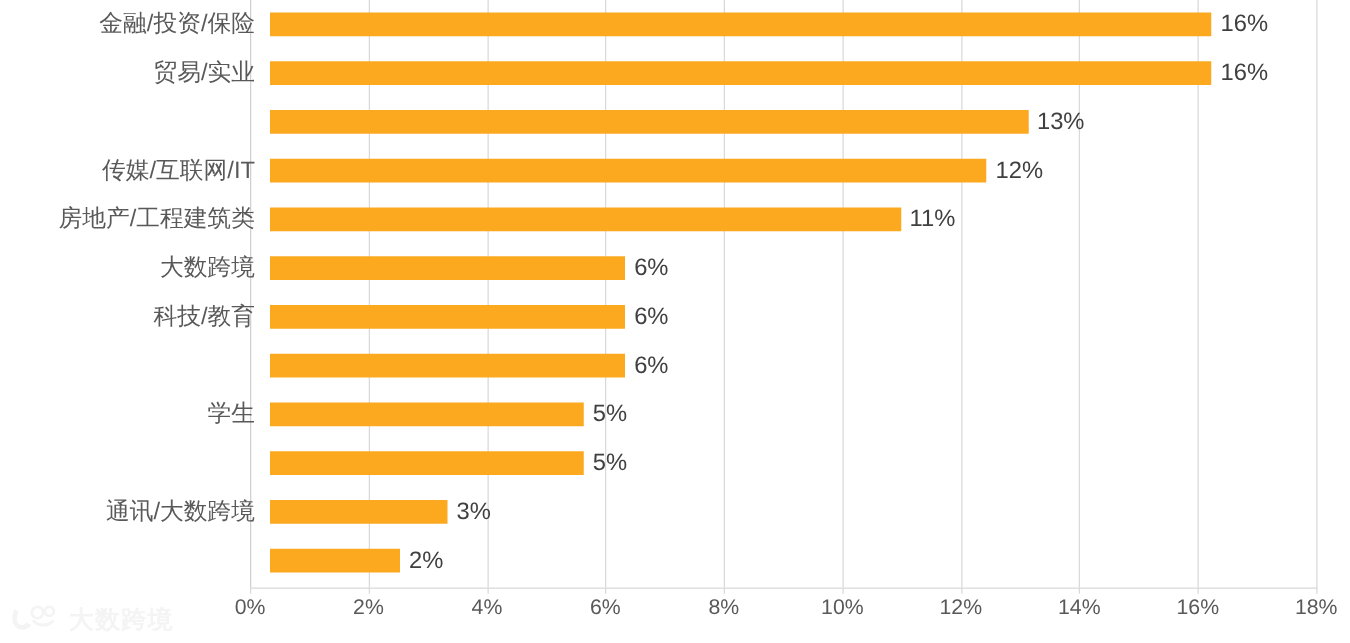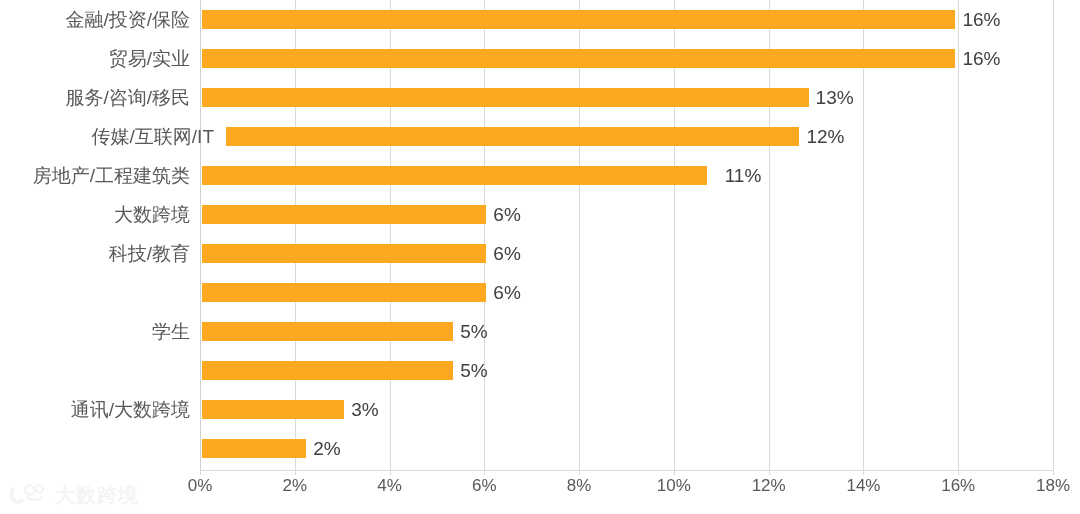--- a/index.html
+++ b/index.html
@@ -57,21 +57,21 @@
     position: absolute;
     top: 470px;
     width: 1px;
     height: 5px;
     background: #d9d9d9;
   }
 
   
   .row {
     position: absolute;
-    left: 2px;
+    left: 16px;
     width: 980px;
     height: 39px;
   }
 
   .cat-label {
     position: absolute;
     left: 0;
     top: 0;
     width: 188px;
     height: 39px;
@@ -174,33 +174,32 @@
         <div class="cat-label">金融/投资/保险</div>
         <div class="bar" style="width: 753.483px; background: rgb(252, 169, 32);"></div>
         <div class="value-label" style="left: 953.483px;">16%</div>
       </div>
       <div class="row" style="top: 39px;">
         <div class="cat-label">贸易/实业</div>
         <div class="bar" style="width: 753.483px; background: rgb(252, 169, 32);"></div>
         <div class="value-label" style="left: 953.483px;">16%</div>
       </div>
       <div class="row" style="top: 78px;">
-        <div class="cat-label">服务/咨询/移民</div>
         <div class="bar" style="width: 606.578px; background: rgb(252, 169, 32);"></div>
         <div class="value-label" style="left: 806.578px;">13%</div>
       </div>
-      <div class="row" style="top: 117px; margin-left: 24px;">
+      <div class="row" style="top: 117px;">
         <div class="cat-label">传媒/互联网/IT</div>
         <div class="bar" style="width: 573.406px; background: rgb(252, 169, 32);"></div>
         <div class="value-label" style="left: 773.406px;">12%</div>
       </div>
       <div class="row" style="top: 156px;">
         <div class="cat-label">房地产/工程建筑类</div>
         <div class="bar" style="width: 504.692px; background: rgb(252, 169, 32);"></div>
-        <div class="value-label" style="left: 704.692px; margin-left: 11px;">11%</div>
+        <div class="value-label" style="left: 704.692px;">11%</div>
       </div>
       <div class="row" style="top: 195px;">
         <div class="cat-label">大数跨境</div>
         <div class="bar" style="width: 284.333px; background: rgb(252, 169, 32);"></div>
         <div class="value-label" style="left: 484.333px;">6%</div>
       </div>
       <div class="row" style="top: 234px;">
         <div class="cat-label">科技/教育</div>
         <div class="bar" style="width: 284.333px; background: rgb(252, 169, 32);"></div>
         <div class="value-label" style="left: 484.333px;">6%</div>

